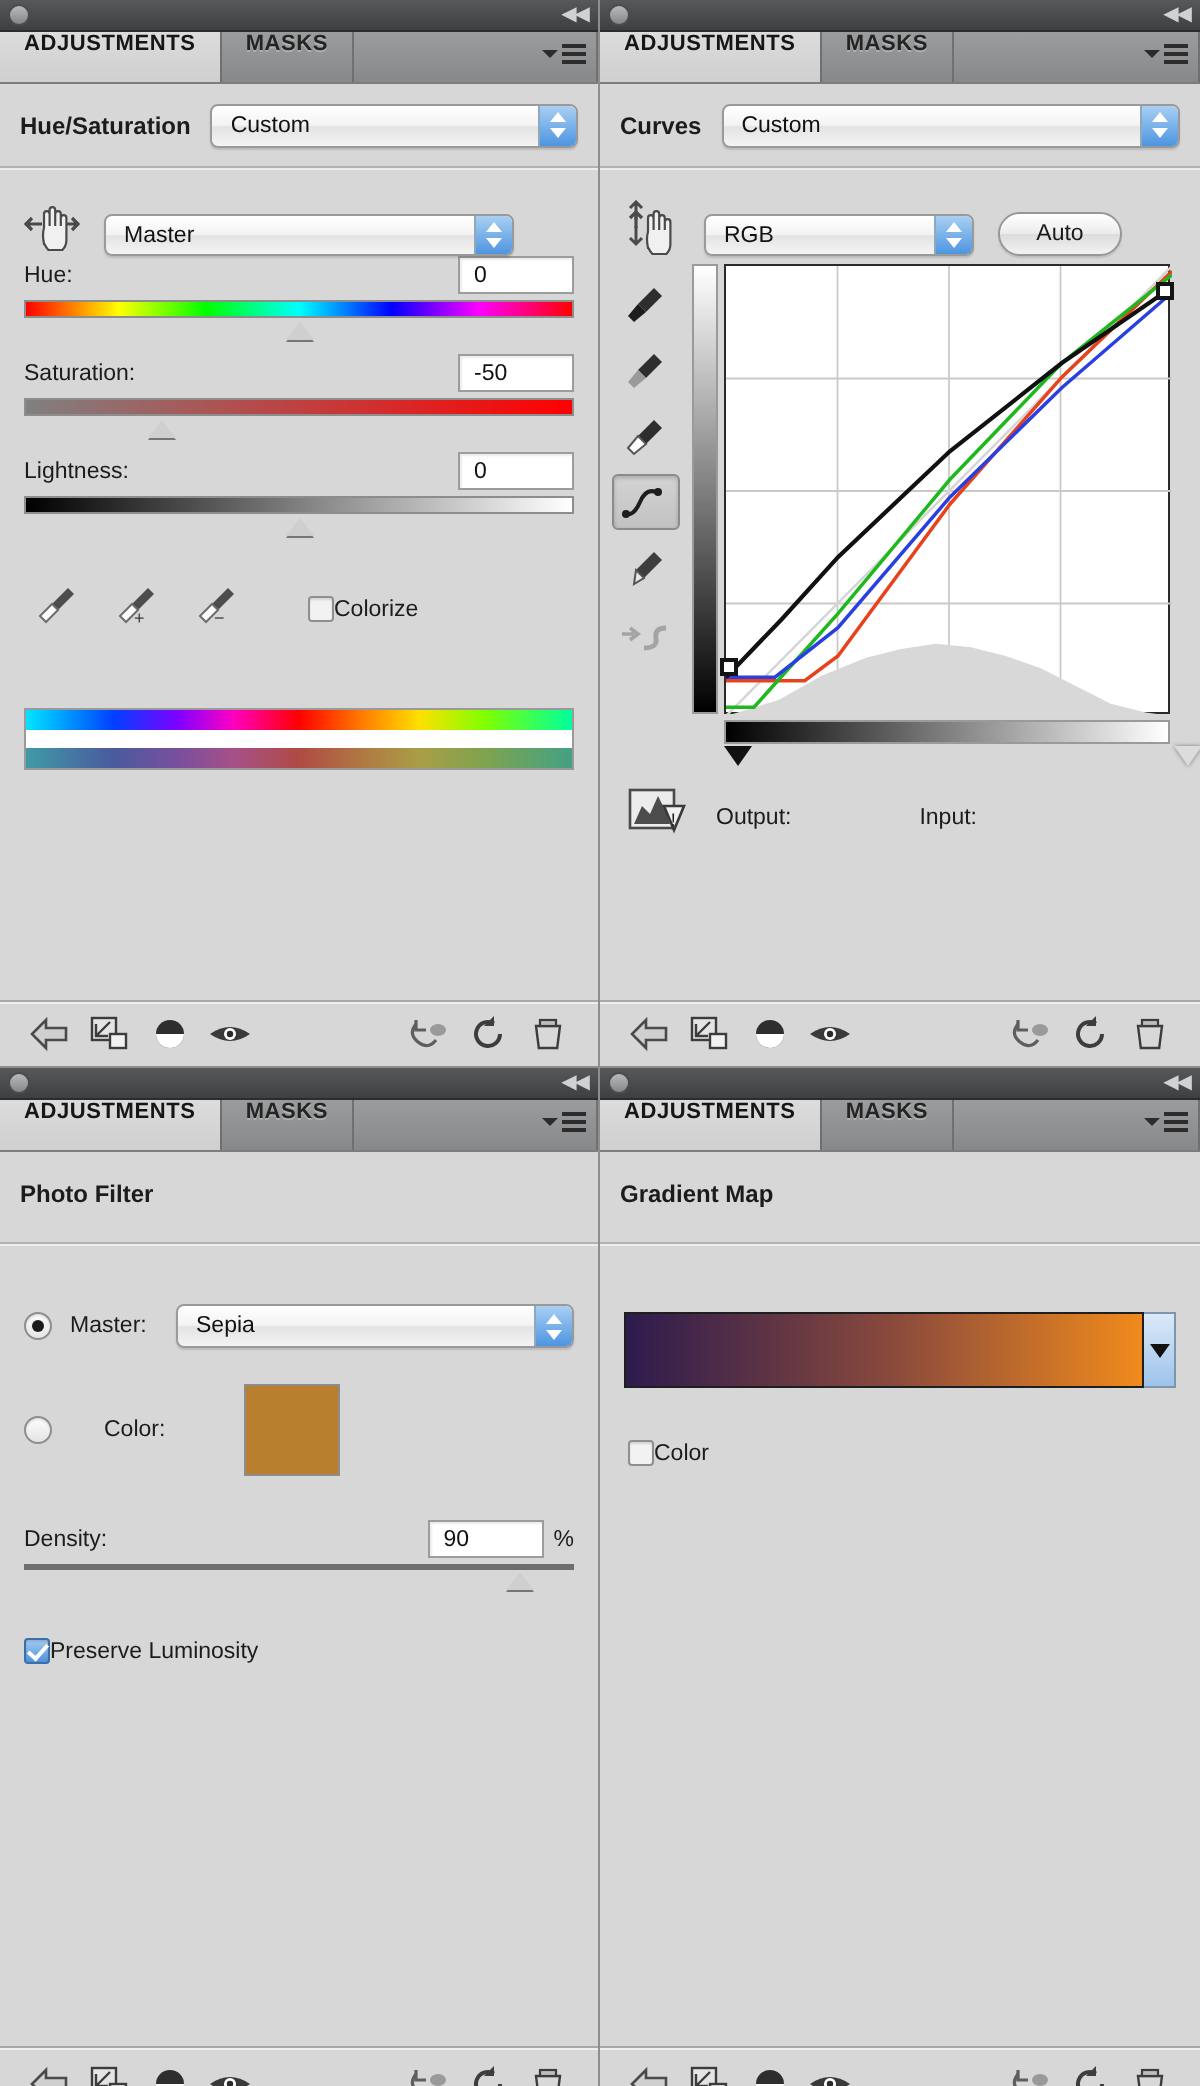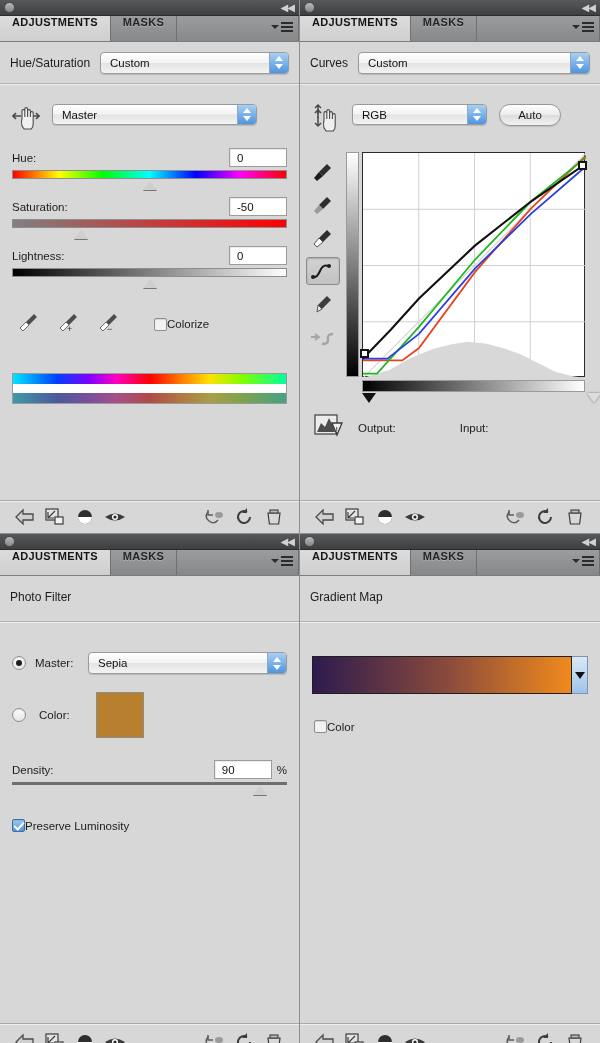--- a/index.html
+++ b/index.html
@@ -84,21 +84,21 @@
   .pm-lines i { display: block; width: 12px; height: 2px; background: #2c2c2c; }
 
   
   .hdr {
     height: 42px; padding: 0 10px;
     display: flex; align-items: center; gap: 10px;
     border-bottom: 1px solid #b2b2b2;
     box-shadow: 0 1px 0 #ededed;
   }
   .hdr-title {
-    font-size: 12px; font-weight: normal; color: #1c1c1c;
+    font-size: 12px; font-weight: bold; color: #1c1c1c;
     white-space: nowrap;
   }
   .hdr-only { height: 46px; align-items: flex-start; padding-top: 14px; }
 
   
   .popup {
     flex: 1; height: 22px;
     background: linear-gradient(#ffffff 0%, #f3f3f3 48%, #e3e3e3 52%, #f4f4f4 100%);
     border: 1px solid #9a9a9a;
     border-radius: 4px;
@@ -123,21 +123,21 @@
   }
   .popup .stepper .dn {
     width: 0; height: 0;
     border-left: 4px solid transparent; border-right: 4px solid transparent;
     border-top: 5px solid #fff;
   }
 
   
   .chanrow {
     height: 44px; padding: 0 12px;
-    display: flex; align-items: flex-start; gap: 12px; margin-top: 20px;
+    display: flex; align-items: flex-end; gap: 12px;
   }
   .popup.small { flex: 0 0 205px; height: 21px; }
   .popup.rgbw { flex: 0 0 135px; height: 21px; }
   .btn-auto {
     width: 62px; height: 22px;
     border-radius: 11px;
     background: linear-gradient(#ffffff, #ebebeb 50%, #dcdcdc 51%, #f2f2f2);
     border: 1px solid #979797;
     display: flex; align-items: center; justify-content: center;
     font-size: 11.5px; color: #1a1a1a;
@@ -684,21 +684,21 @@
           <span>Sepia</span>
           <span class="stepper">
               <i class="up"></i>
               <i class="dn"></i>
             </span>
         </div>
       </div>
     </div>
 
     <div style="padding:18px 12px 0 12px">
-      <div style="display:flex;align-items:center;gap:13px">
+      <div style="display:flex;align-items:center;gap:26px">
         <span class="radio"></span>
         <span style="font-size:11.5px;color:#1c1c1c;width:44px">Color:</span>
         <span class="swatch" id="pf-swatch" style="background: rgb(184, 128, 46);"></span>
       </div>
     </div>
 
     <div style="padding:22px 12px 0 12px">
       <div class="slabel">
         <span>Density:</span>
         <span style="display:flex;align-items:center;gap:5px">

